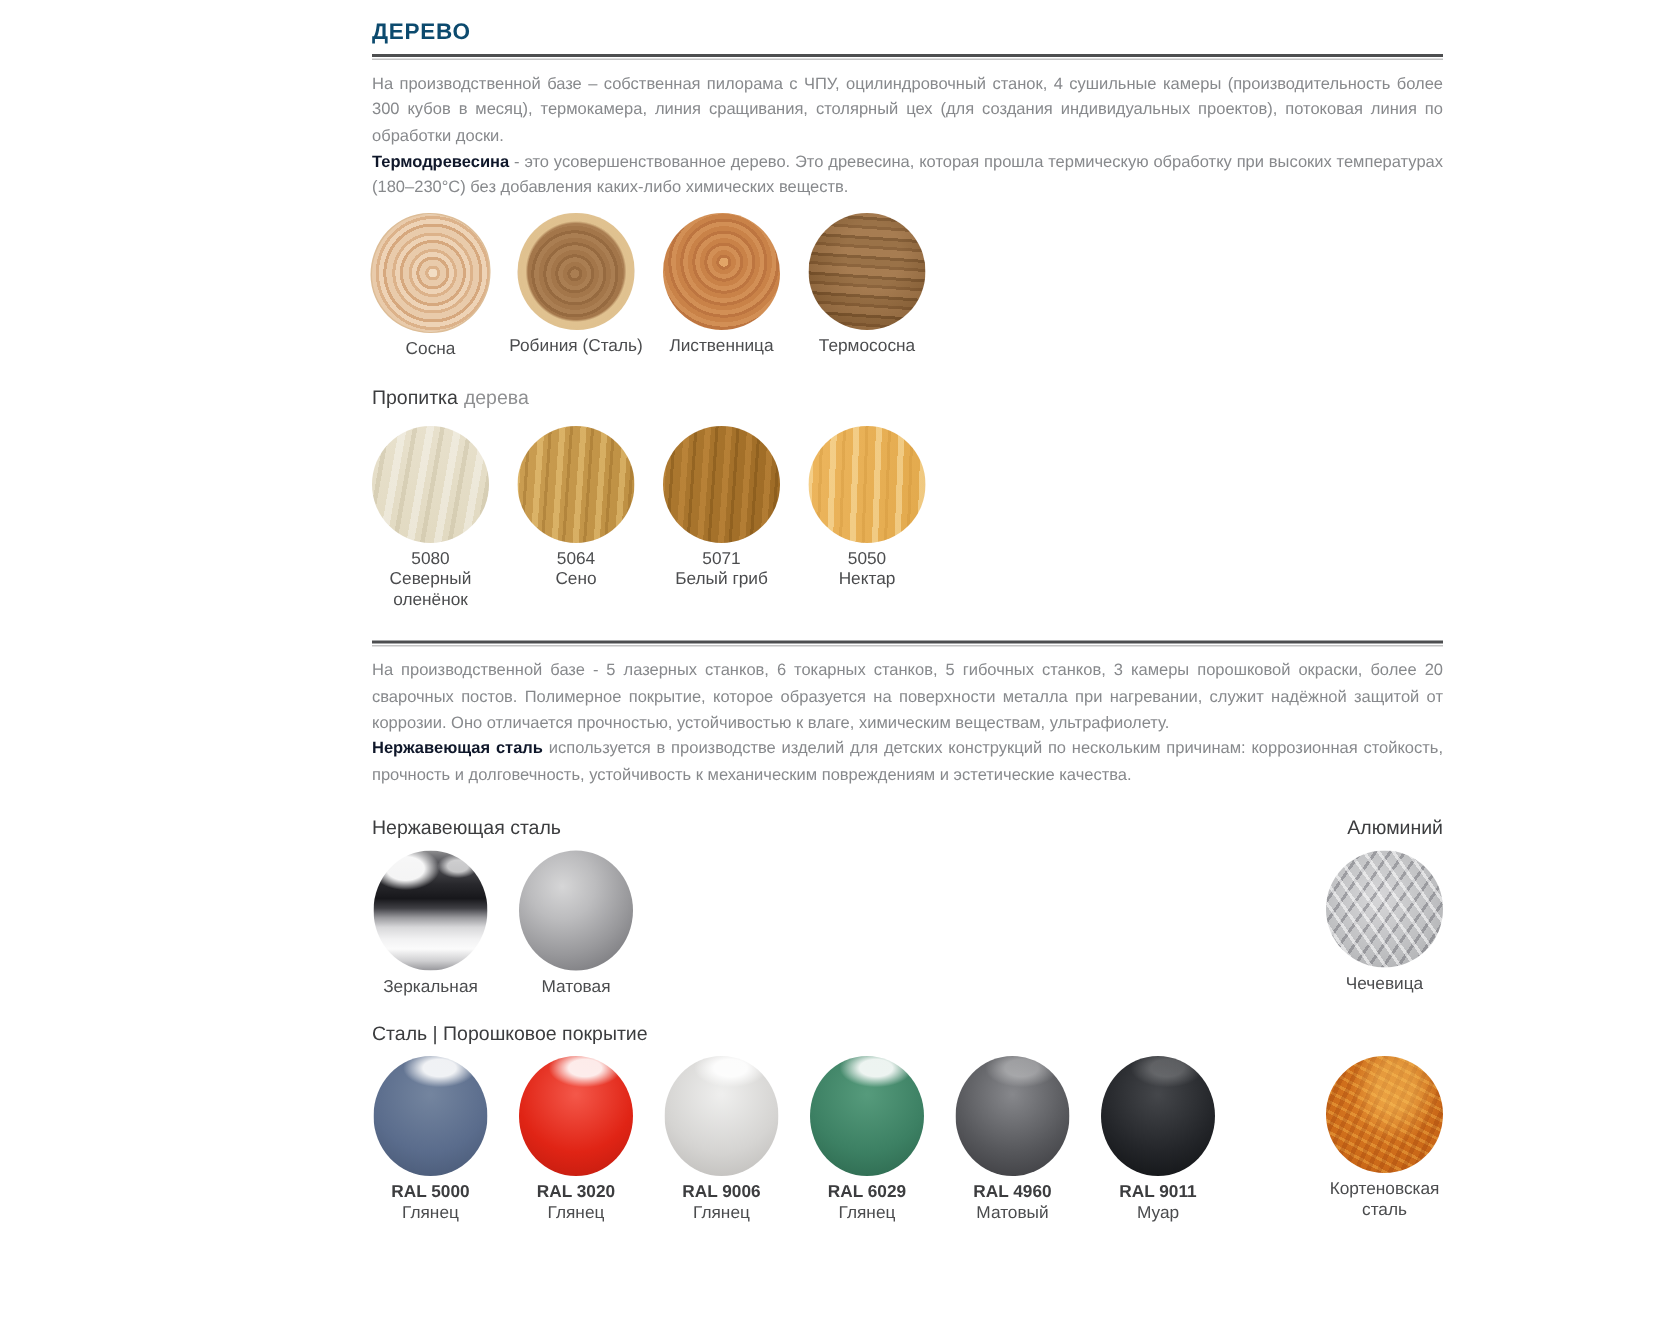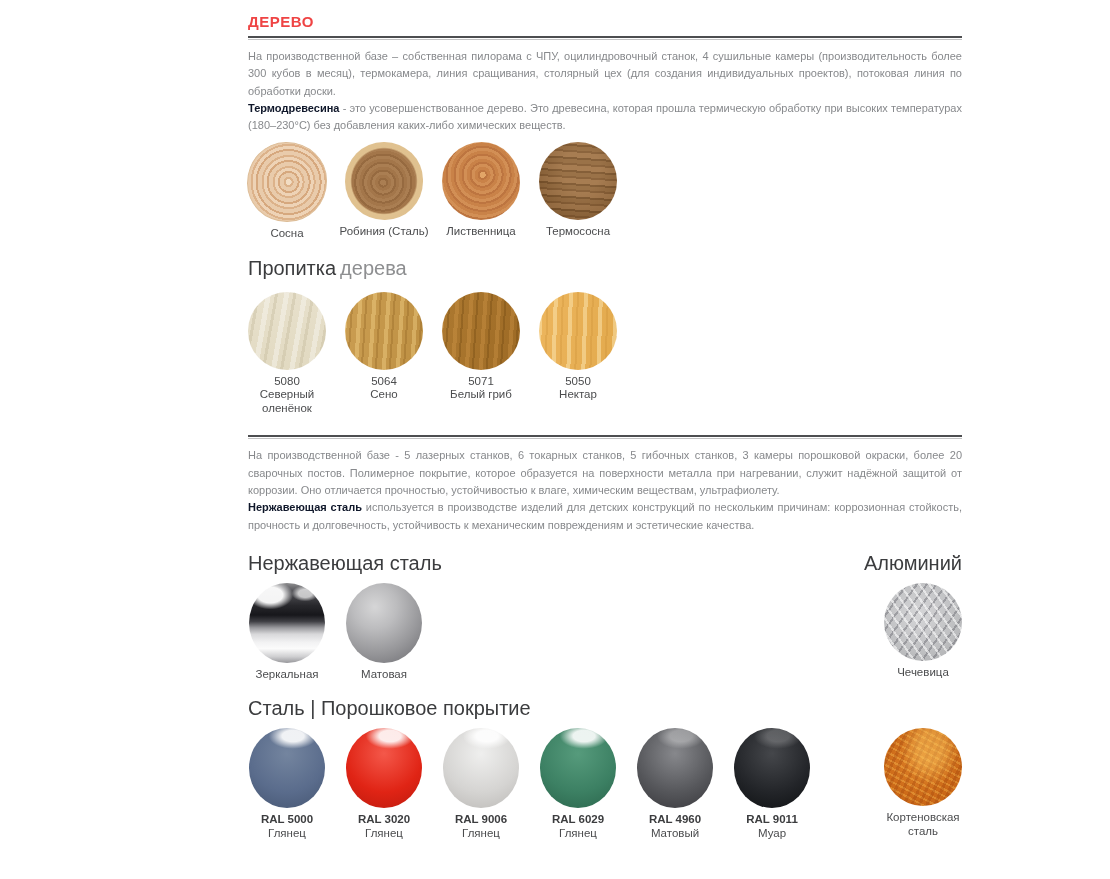--- a/index.html
+++ b/index.html
@@ -1,28 +1,28 @@
 <!DOCTYPE html>
 <html><head>
 <meta charset="utf-8">
 <style>
   html,body{margin:0;padding:0;background:#ffffff;}
   body{width:1110px;height:879px;overflow:hidden;font-family:"Liberation Sans",sans-serif;}
   .page{width:714px;margin-left:248px;padding-top:13px;}
 
   
-  .sec-title{font-size:15px;font-weight:700;color:#ef4444;letter-spacing:.5px;margin:0;padding-bottom:6px;}
+  .sec-title{font-size:15px;font-weight:700;color:#0c4a6e;letter-spacing:.5px;margin:0;padding-bottom:6px;}
   .hrule{height:1px;border-top:2px solid #4d4e50;border-bottom:1px solid #c3c3c4;}
 
   
   .para{margin:8px 0 0;font-size:11px;line-height:17.3px;text-align:justify;color:#87898c;}
   .lead{font-weight:700;color:#0f172a;}
 
   
-  .subhead{font-size:20px;color:#3b3c3e;margin:0;font-weight:400;}
+  .subhead{font-size:13px;color:#3b3c3e;margin:0;font-weight:400;}
   .subhead .dim{color:#8e8f91;margin-left:4px;}
   .head-row{display:flex;justify-content:space-between;align-items:baseline;}
 
   
   .srow{display:flex;gap:19px;align-items:flex-start;}
   .swatch{width:78px;flex:none;display:flex;flex-direction:column;align-items:center;}
   .push-right{margin-left:auto;}
   .disc{width:78px;height:78px;border-radius:50%;flex:none;}
   .ball{width:76px;height:80px;border-radius:50%;flex:none;
     background:

